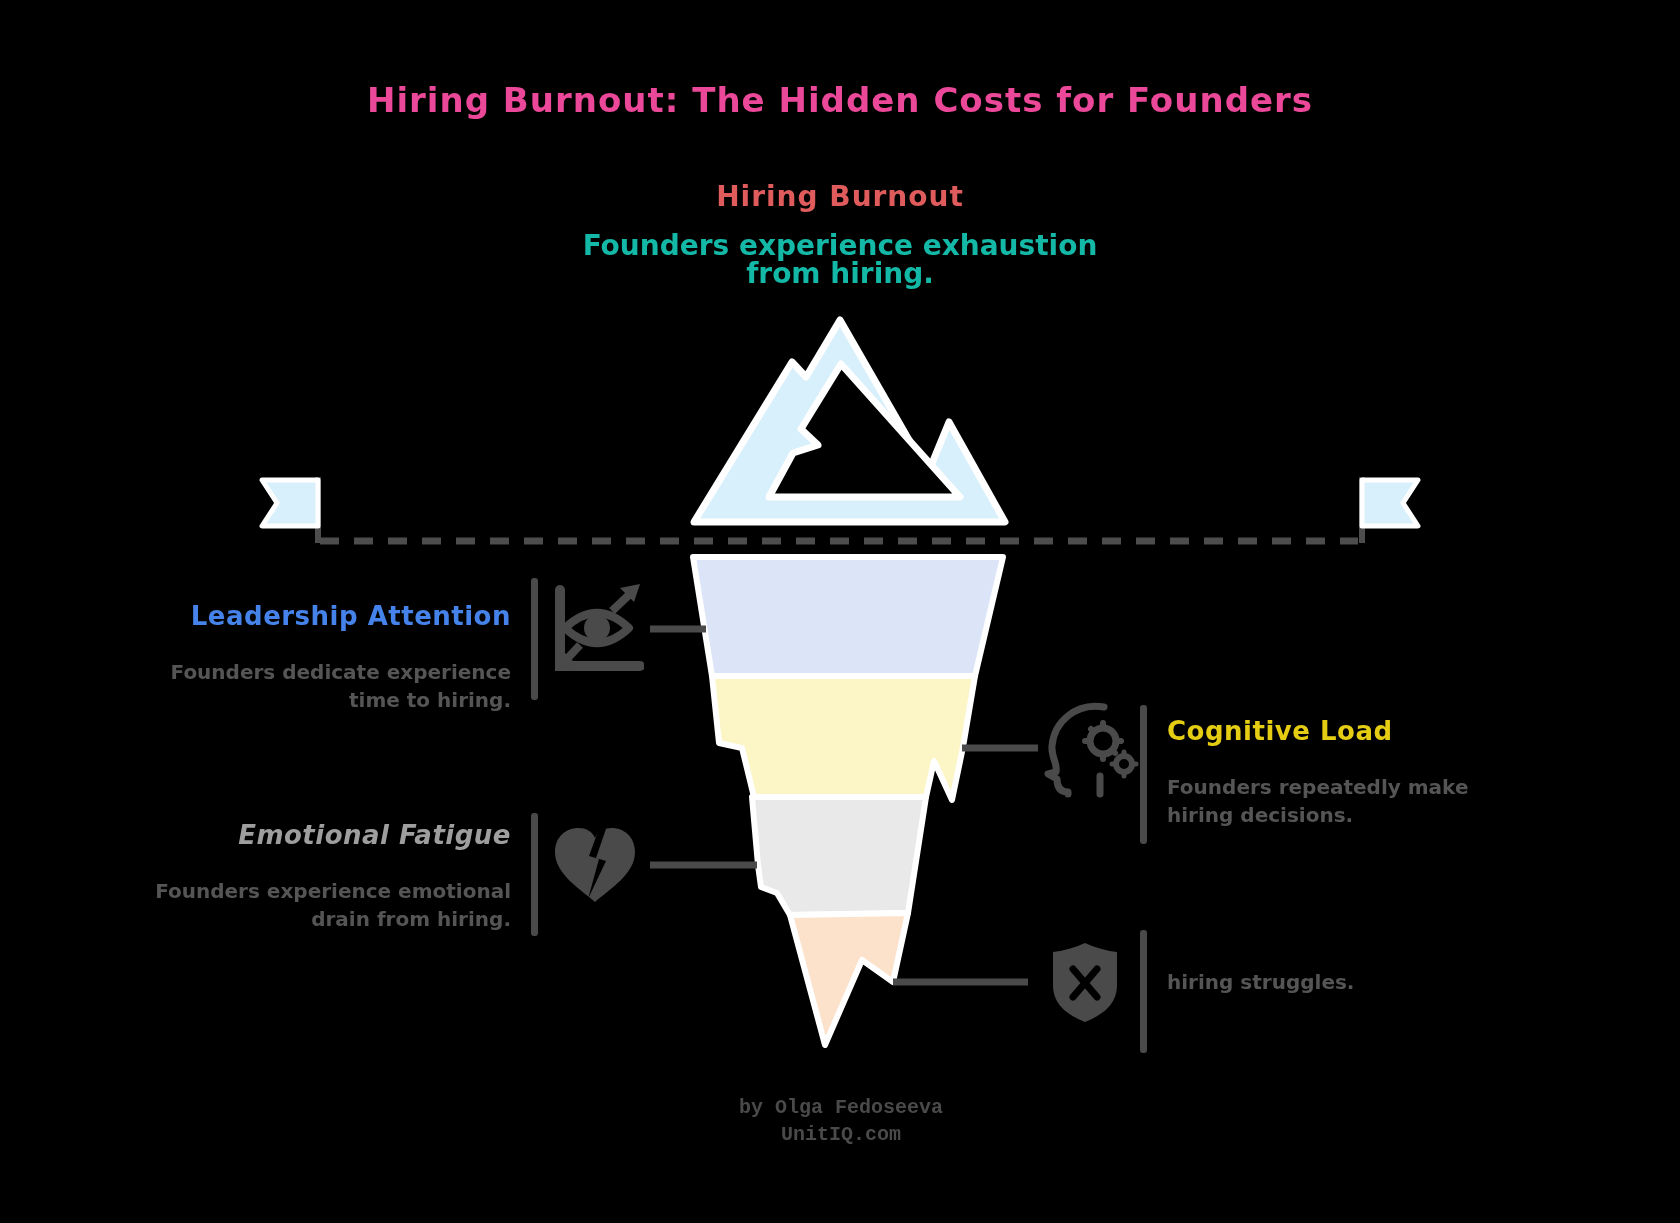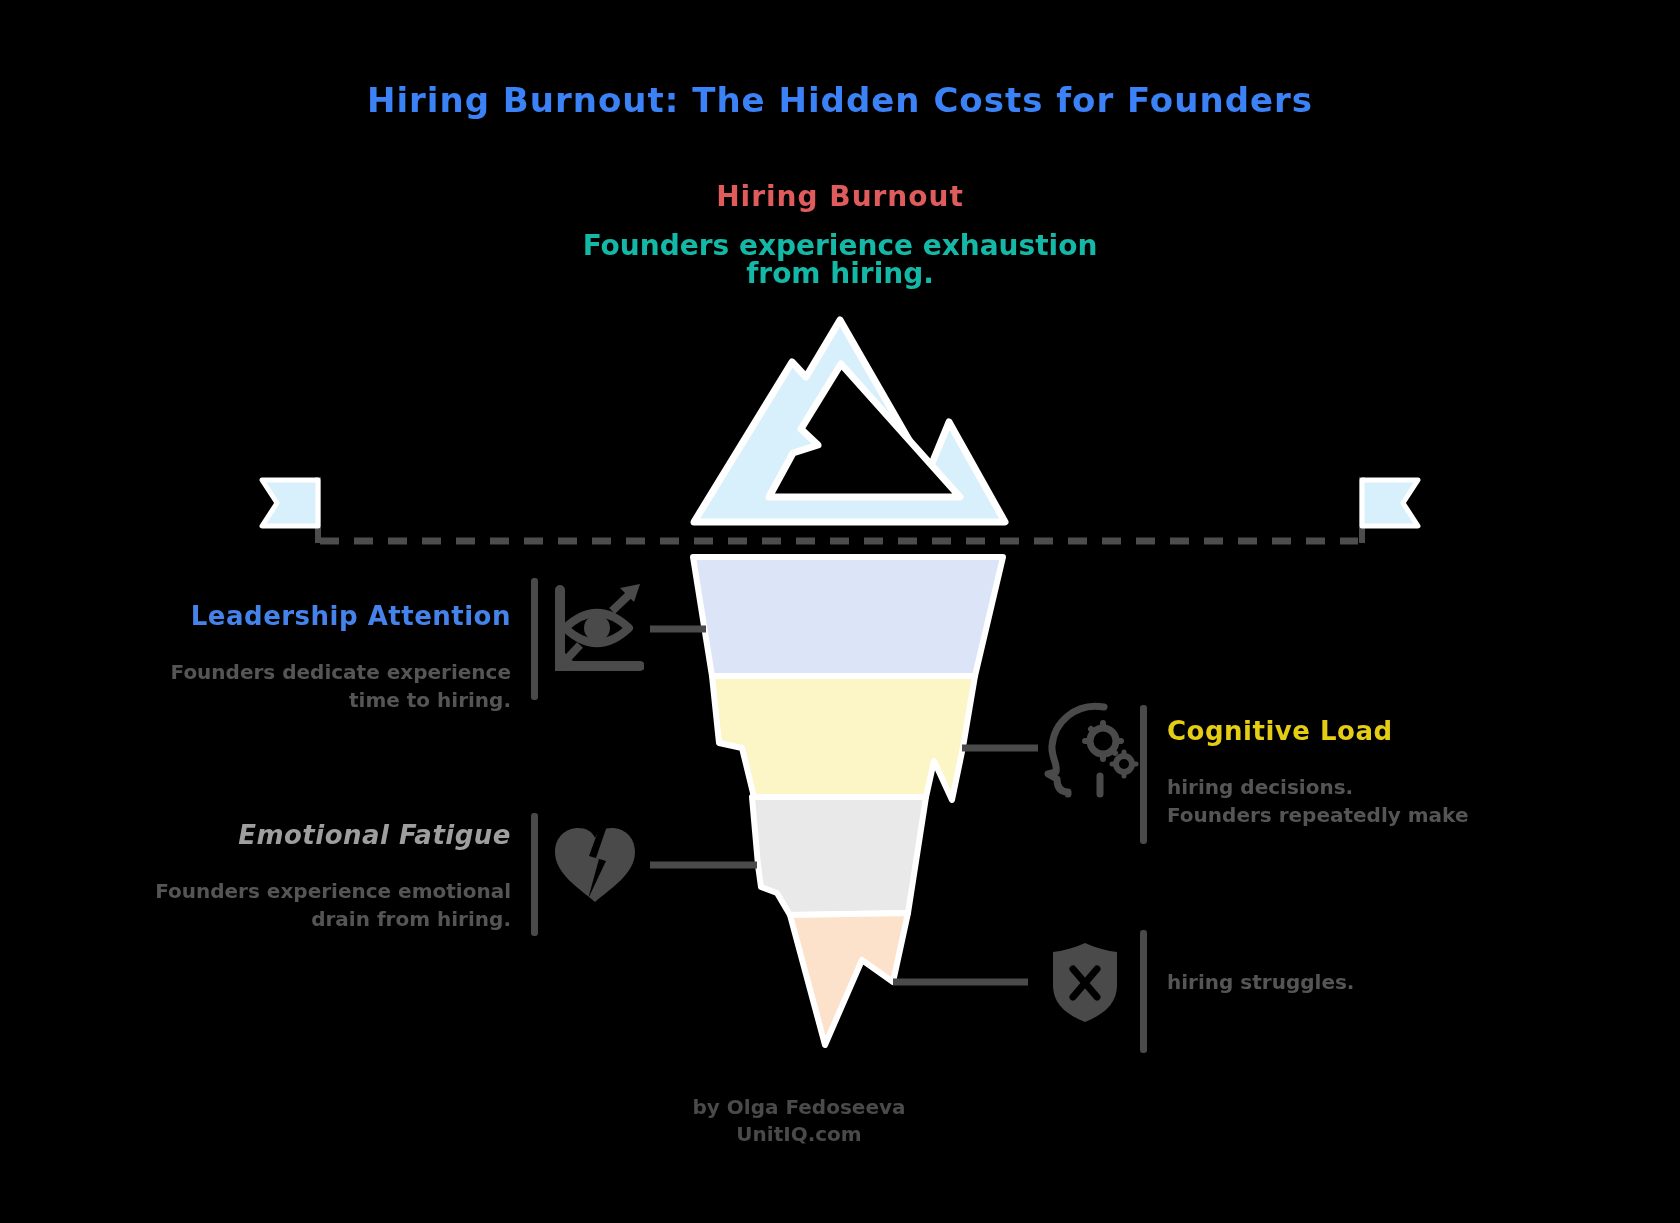--- a/index.html
+++ b/index.html
@@ -10,31 +10,31 @@
   .abs{position:absolute;}
   .center-x{left:0;width:100%;text-align:center;}
   .main-title{top:80px;font-size:34px;letter-spacing:1px;color:#4a4a4a;}
   .hb-label{top:180px;font-size:28px;letter-spacing:1px;}
   .hb-desc{top:232px;font-size:28px;line-height:28px;color:#14b8a6;}
   .item-title{font-size:26px;letter-spacing:.5px;white-space:nowrap;}
   .item-desc{margin-top:27px;font-size:20px;line-height:28px;color:#555555;}
   .block-left{width:420px;text-align:right;}
   .block-right{width:420px;text-align:left;}
   .divider{width:7px;background:#4a4a4a;border-radius:3px;}
-  .credit{top:1094px;left:799px;transform:translateX(-50%);text-align:center;
-          font-size:20px;line-height:27px;color:#4a4a4a;white-space:nowrap;}
+  .credit{top:1094px;left:841px;transform:translateX(-50%);text-align:center;
+          font-size:20px;line-height:27px;color:#4a4a4a;white-space:nowrap;font-family:Liberation Mono, monospace;}
   svg{display:block;}
   .scene{left:0;top:0;width:1680px;height:1223px;}
 </style>
 </head>
 <body>
 
 <div class="canvas">
 
-  <div class="abs center-x main-title" style="color: #3b82f6; text-align: center;">Hiring Burnout: The Hidden Costs for Founders</div>
+  <div class="abs center-x main-title" style="color: #ec4899; text-align: center;">Hiring Burnout: The Hidden Costs for Founders</div>
 
   <div class="abs center-x hb-label" style="color: rgb(224, 92, 92);">Hiring Burnout</div>
   <div class="abs center-x hb-desc">
     <div>Founders experience exhaustion</div>
     <div>from hiring.</div>
   </div>
 
   <svg class="abs scene" viewBox="0 0 1680 1223" aria-hidden="true">
 
     <line x1="320" y1="541" x2="1358" y2="541" stroke="#4d4d4d" stroke-width="7" stroke-dasharray="19 15"></line>
@@ -73,22 +73,22 @@
     <circle cx="597" cy="628" r="13" fill="#4a4a4a"></circle>
     <line x1="612" y1="611" x2="632" y2="592" stroke="#4a4a4a" stroke-width="8"></line>
     <polygon points="640,584 620,588 634,602" fill="#4a4a4a"></polygon>
     <line x1="580" y1="645" x2="566" y2="660" stroke="#4a4a4a" stroke-width="8"></line>
     <polygon points="558,668 576,664 563,651" fill="#4a4a4a"></polygon>
   </svg>
 
   <div class="abs block-right" style="left:1167px;top:716px;">
     <div class="item-title" style="color: rgb(229, 205, 19);">Cognitive Load</div>
     <div class="item-desc">
+      <div>Founders repeatedly make</div>
       <div>hiring decisions.</div>
-      <div>Founders repeatedly make</div>
     </div>
   </div>
   <div class="abs divider" style="left:1140px;top:705px;height:139px;"></div>
   <svg class="abs" style="left:1042px;top:698px;" width="100" height="100" viewBox="1042 698 100 100">
     <path d="M 1104,707 C 1076,702 1054,722 1052,746 C 1051,757 1058,764 1056,772 L 1048,774 L 1057,779 C 1057,788 1061,792 1068,792 L 1068,794" fill="none" stroke="#4a4a4a" stroke-width="7" stroke-linecap="round" stroke-linejoin="round"></path>
     <line x1="1100" y1="776" x2="1100" y2="794" stroke="#4a4a4a" stroke-width="7" stroke-linecap="round"></line>
     <circle cx="1103" cy="741" r="13" fill="none" stroke="#4a4a4a" stroke-width="7"></circle>
     <g stroke="#4a4a4a" stroke-width="6" stroke-linecap="round">
       <line x1="1103" y1="723" x2="1103" y2="728"></line>
         <line x1="1103" y1="754" x2="1103" y2="759"></line>

